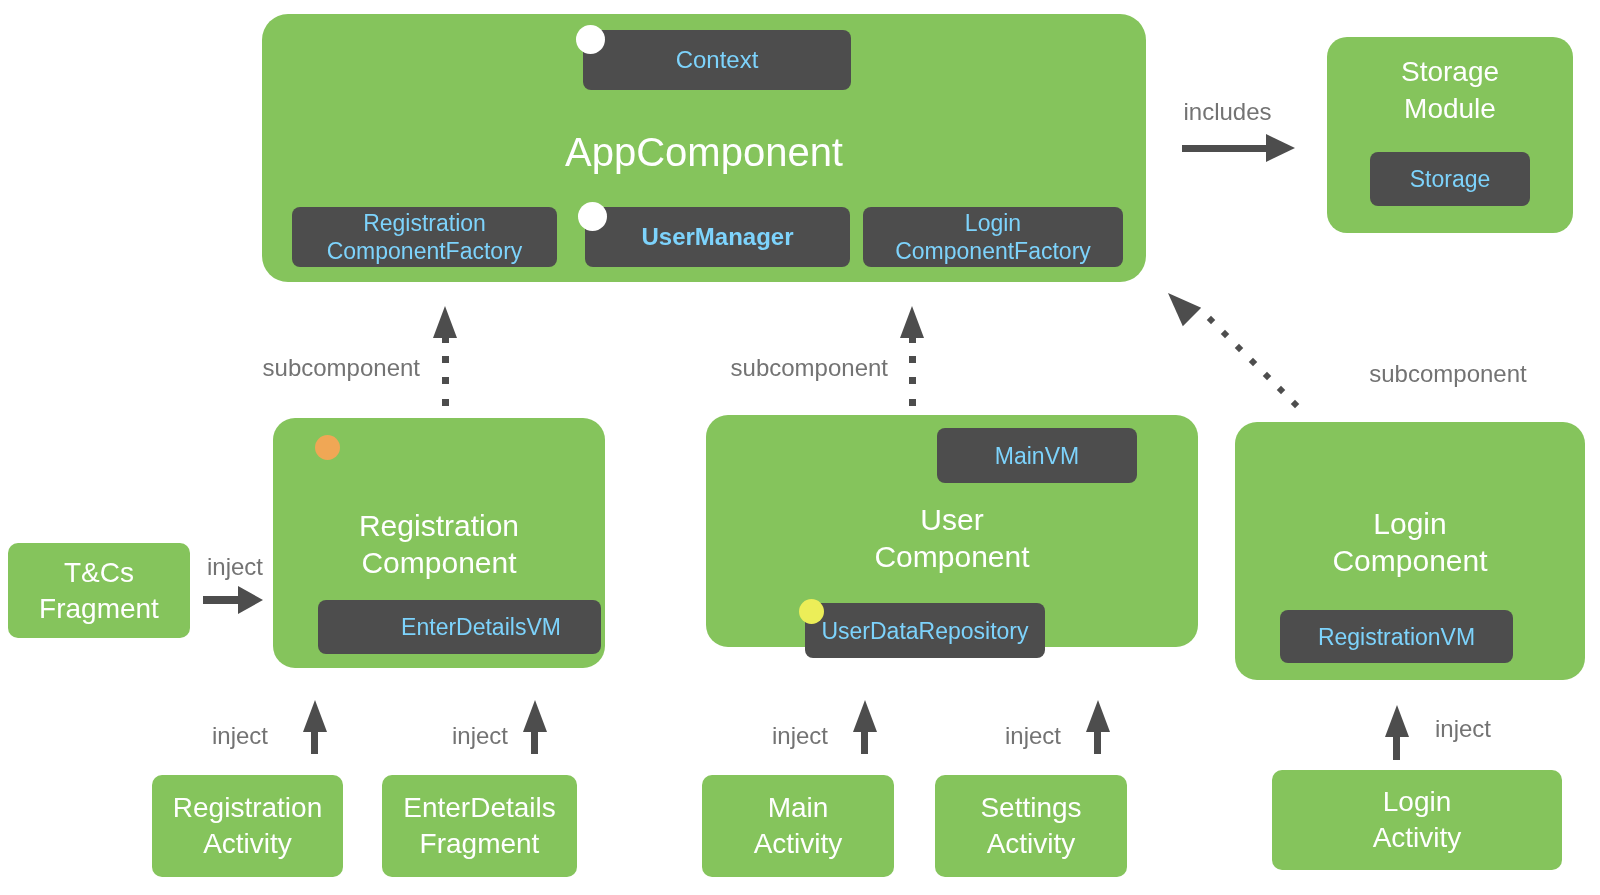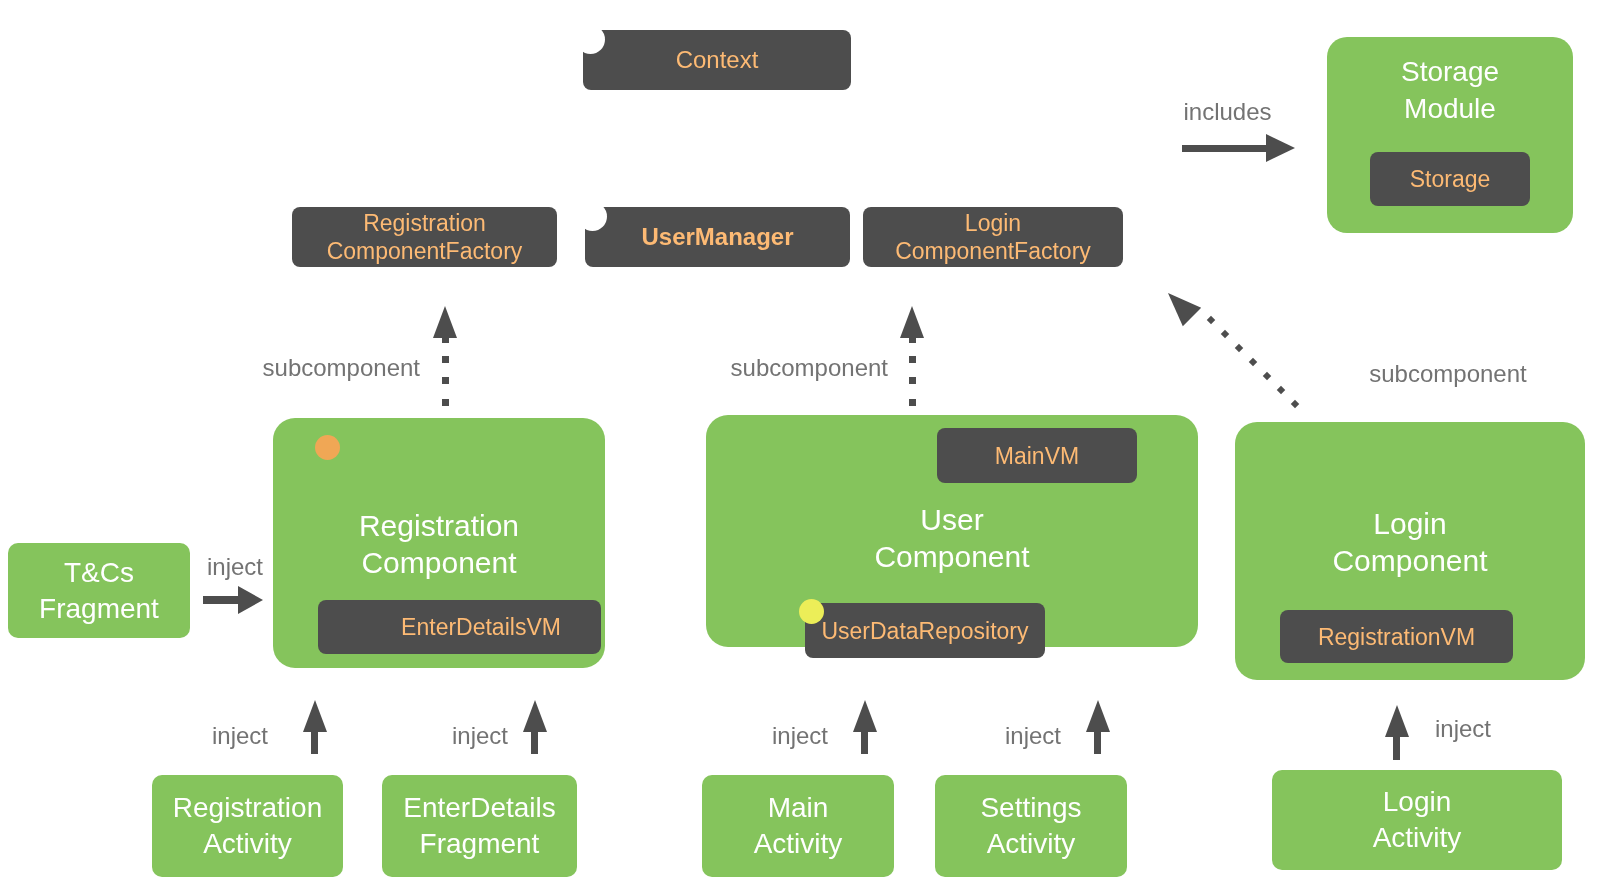--- a/index.html
+++ b/index.html
@@ -4,21 +4,21 @@
 <style>
   html,body{margin:0;padding:0;background:#ffffff;}
   #canvas{
     position:relative;width:1600px;height:895px;background:#ffffff;overflow:hidden;
     font-family:"Liberation Sans", sans-serif;
   }
   .box{
     position:absolute;background:#85C45C;border-radius:22px;color:#ffffff;
   }
   .chip{
-    position:absolute;background:#4D4D4D;border-radius:8px;color:#fdba74;
+    position:absolute;background:#4D4D4D;border-radius:8px;color:#7dd3fc;
     display:flex;align-items:center;justify-content:center;text-align:center;
     white-space:pre-line;line-height:28px;font-size:23px;
   }
   .box-title{
     position:absolute;left:0;right:0;text-align:center;color:#ffffff;
     white-space:pre-line;
   }
   .leafbox{
     position:absolute;background:#85C45C;border-radius:10px;color:#ffffff;
     display:flex;align-items:center;justify-content:center;text-align:center;
@@ -46,20 +46,23 @@
   }
   .stem-h{position:absolute;height:7px;background:#4D4D4D;}
   .sqdot{position:absolute;width:7px;height:7px;background:#4D4D4D;}
   .diadot{position:absolute;width:6px;height:6px;background:#4D4D4D;transform:rotate(45deg);}
 </style>
 </head>
 <body>
 
 <div id="canvas">
 
+  <div class="box" style="left:262px;top:14px;width:884px;height:268px;border-radius:26px;">
+    <div class="box-title" style="top:116px;font-size:40px;">AppComponent</div>
+  </div>
   <div class="chip" style="left:583px;top:30px;width:268px;height:60px;font-size:24px;">Context</div>
   <div class="dot dot-white" style="left:576px;top:25px;"></div>
 
   <div class="chip" style="left:292px;top:207px;width:265px;height:60px;">Registration
 ComponentFactory</div>
   <div class="chip" style="left:585px;top:207px;width:265px;height:60px;font-size:24px;font-weight:bold;">UserManager</div>
   <div class="dot dot-white" style="left:578px;top:202px;"></div>
   <div class="chip" style="left:863px;top:207px;width:260px;height:60px;">Login
 ComponentFactory</div>
 

